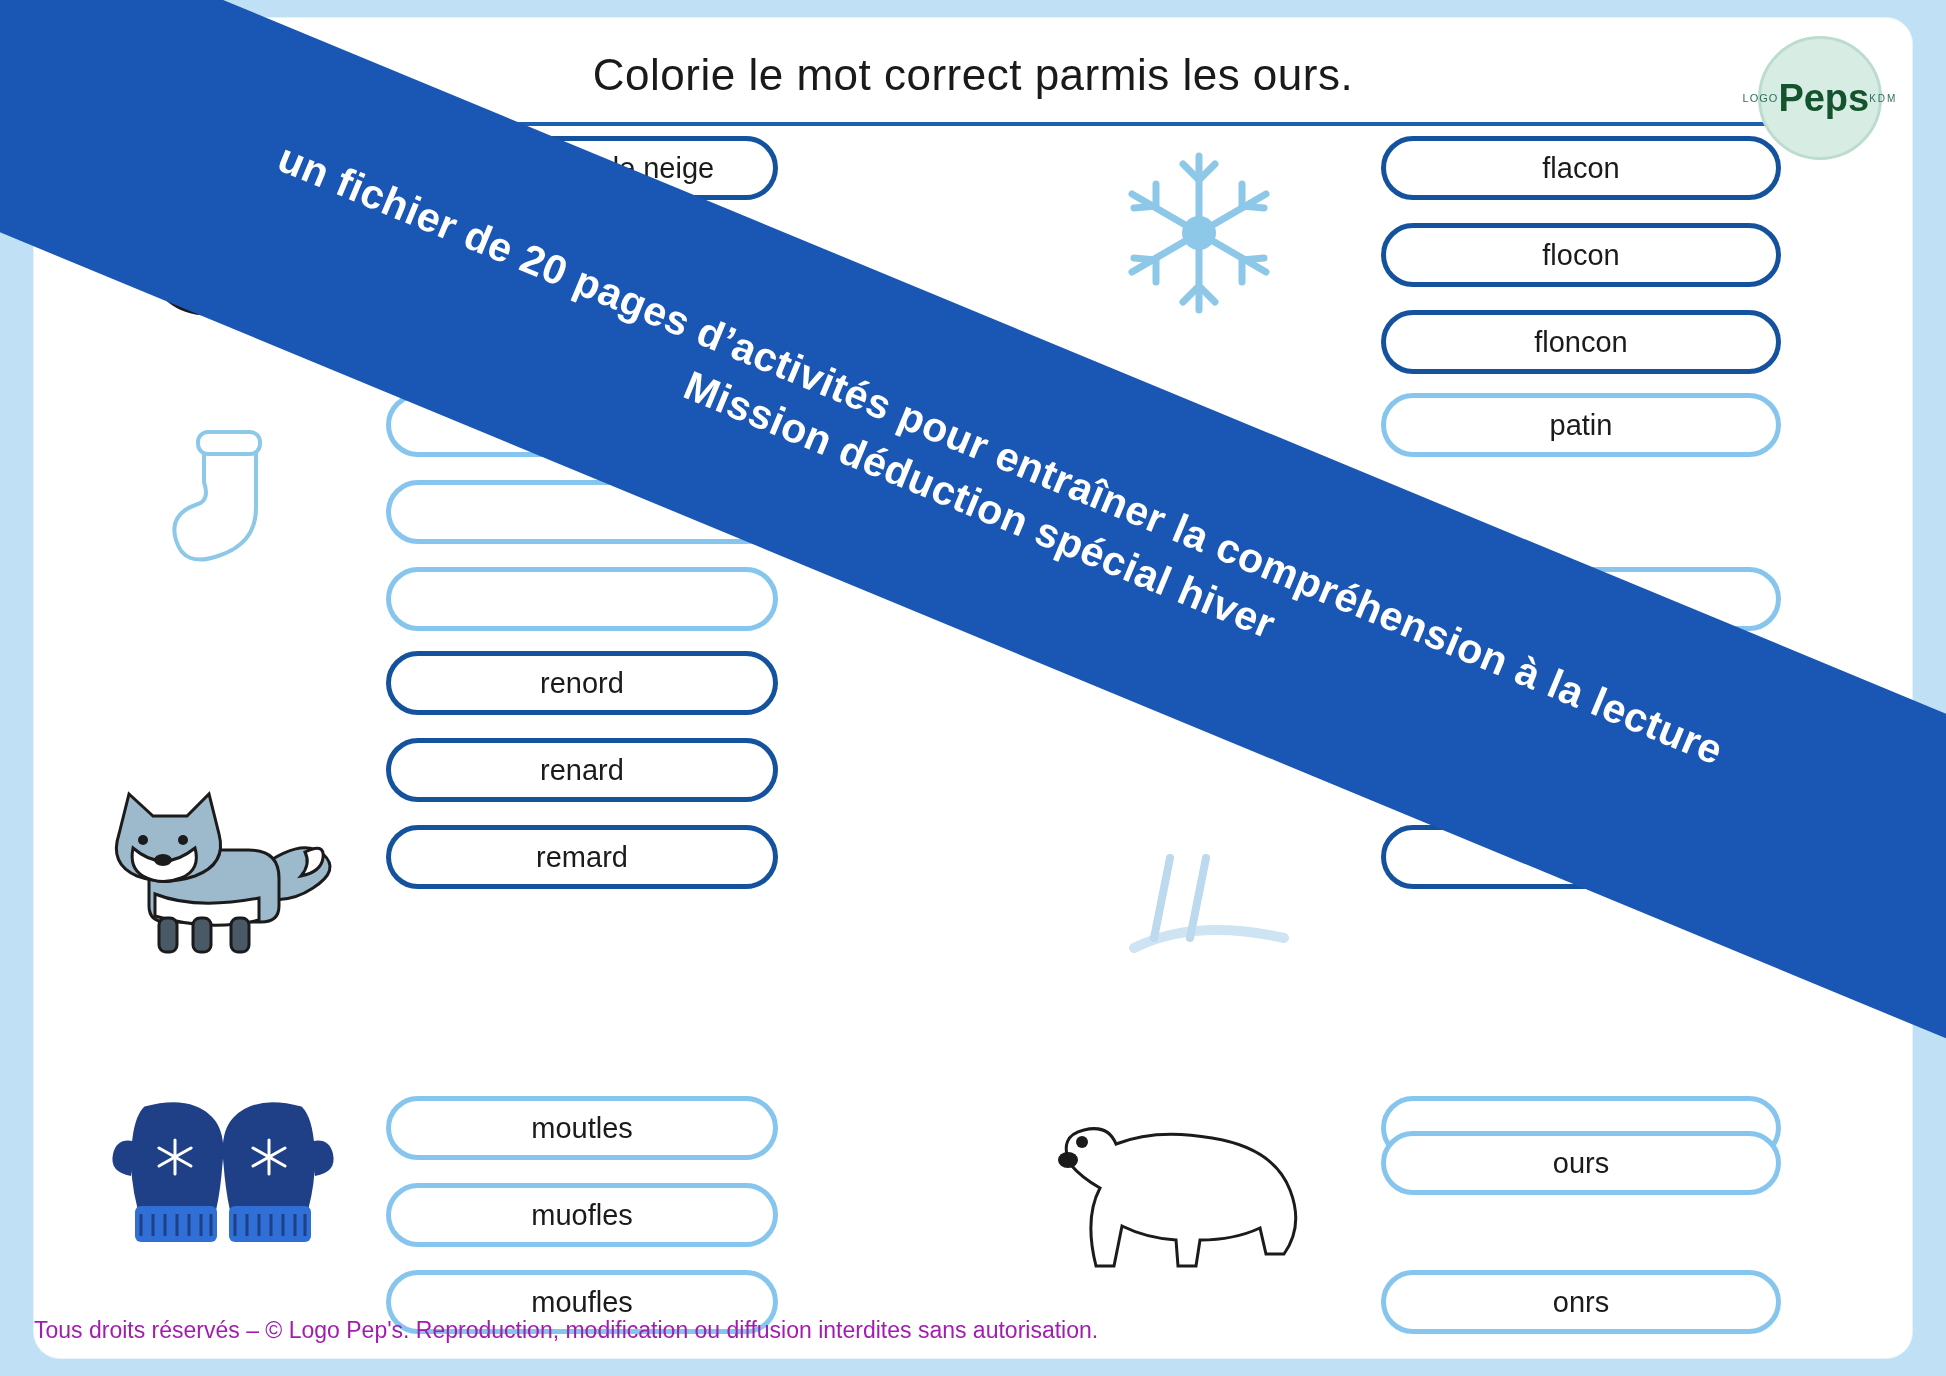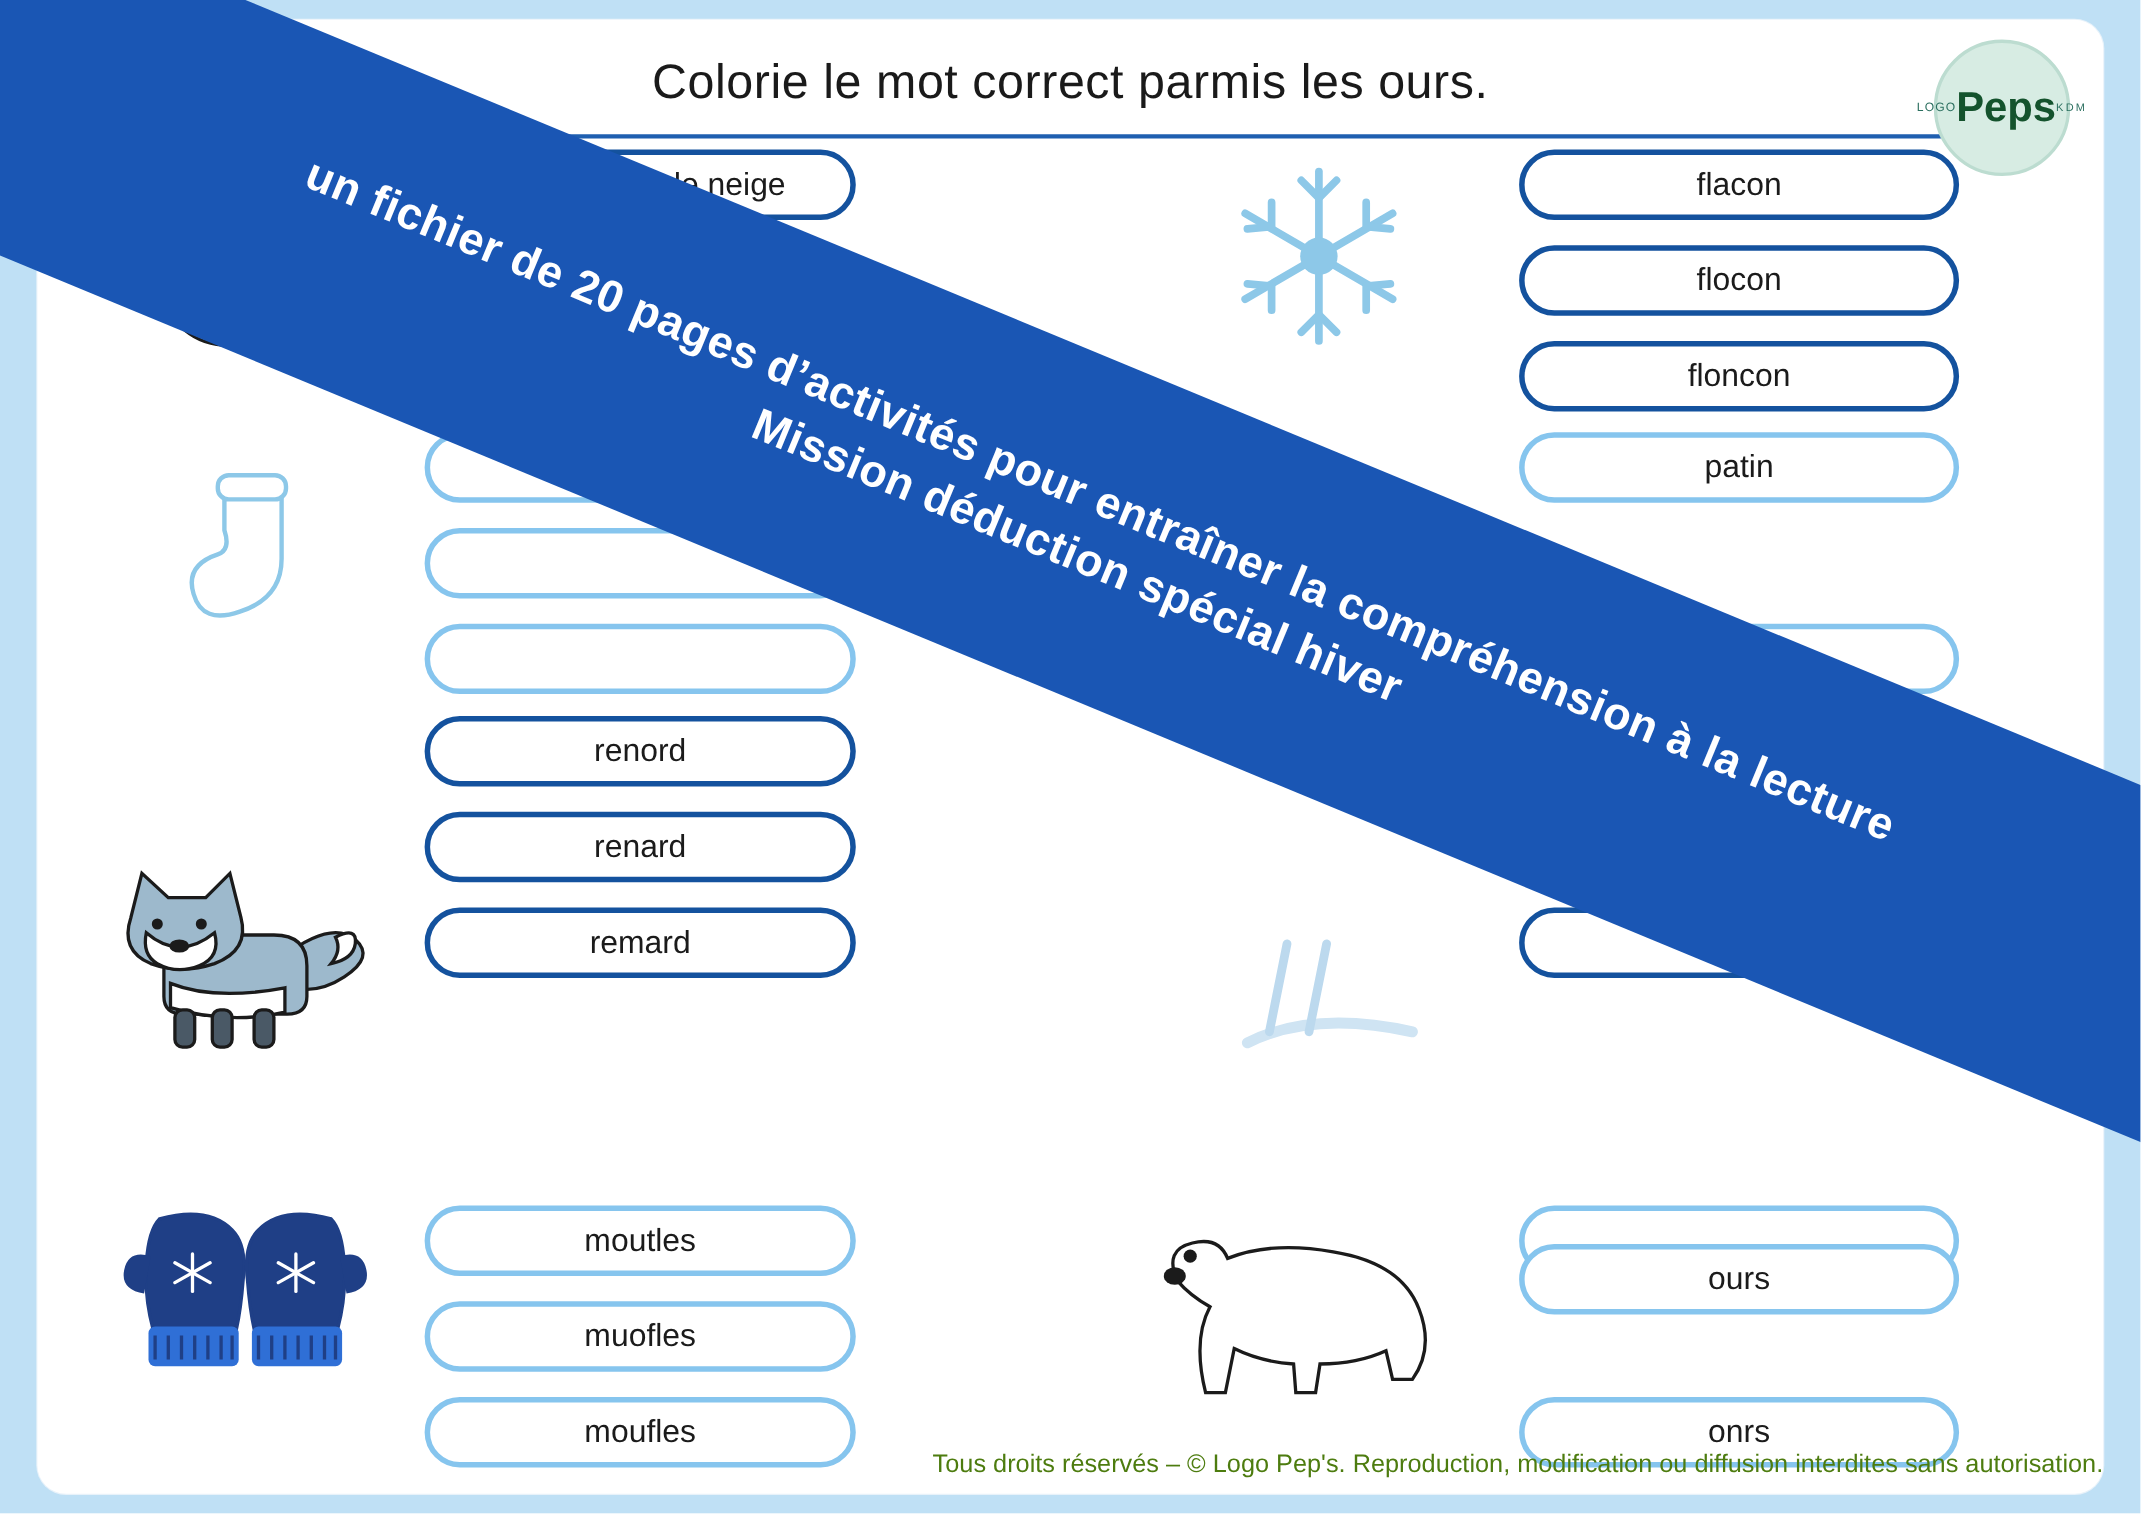--- a/index.html
+++ b/index.html
@@ -99,23 +99,23 @@
   .col-right { left: 1347px; width: 400px; }
 
   
   .art { position: absolute; }
 
   .footer {
     position: absolute;
     left: 0;
     bottom: 14px;
     width: 100%;
-    text-align: right;
+    text-align: left;
     font-size: 23px;
-    color: #4d7c0f;
+    color: #a21caf;
   }
 
   
   .banner {
     position: absolute;
     left: -220px;
     top: 330px;
     width: 2420px;
     height: 300px;
     background: #1a56b4;

